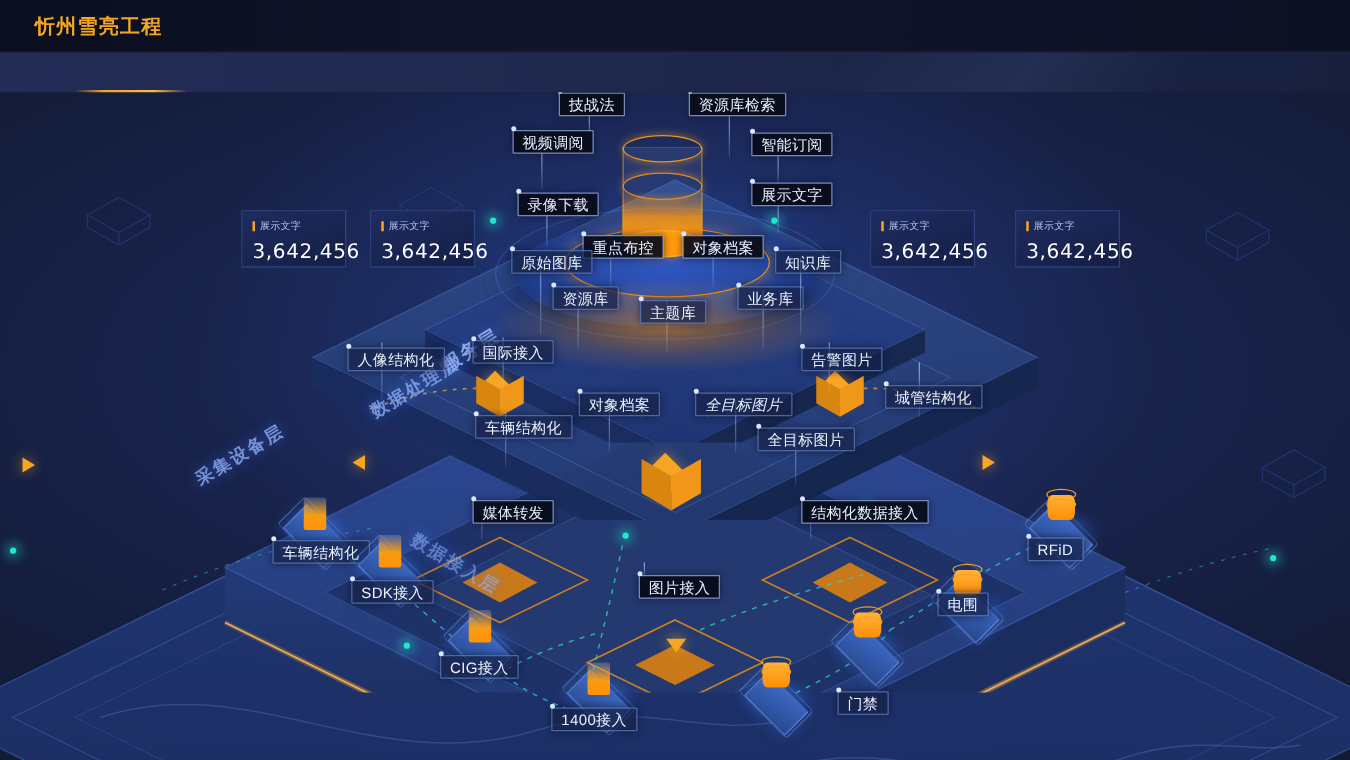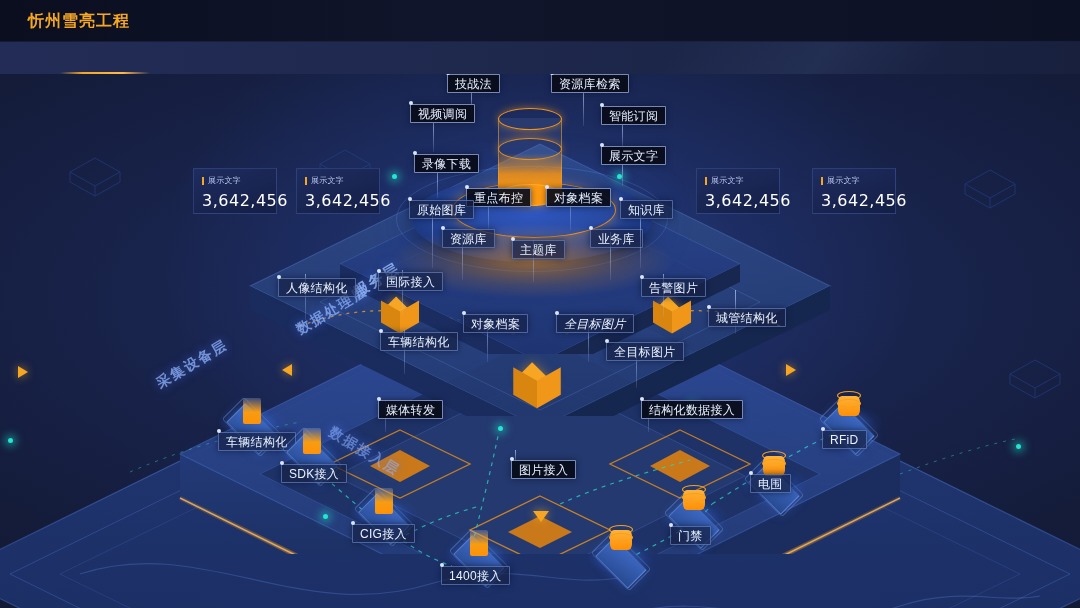--- a/index.html
+++ b/index.html
@@ -682,21 +682,21 @@
     </div>
 
     <div class="device disc-type" style="left:667px; top:412px;">
       <div class="glowpool"></div>
         <div class="outline"></div>
         <div class="pad"></div>
       <div class="ringtop"></div>
         <div class="cap"></div>
         <div class="ringmid"></div>
     </div>
-    <div class="chip lite" style="left:670px; top:452px;">
+    <div class="chip lite" style="left:670px; top:479px;">
       <span class="dot"></span>
         <span>门禁</span>
     </div>
 
     <div class="device disc-type" style="left:747px; top:378px;">
       <div class="glowpool"></div>
         <div class="outline"></div>
         <div class="pad"></div>
       <div class="ringtop"></div>
         <div class="cap"></div>

